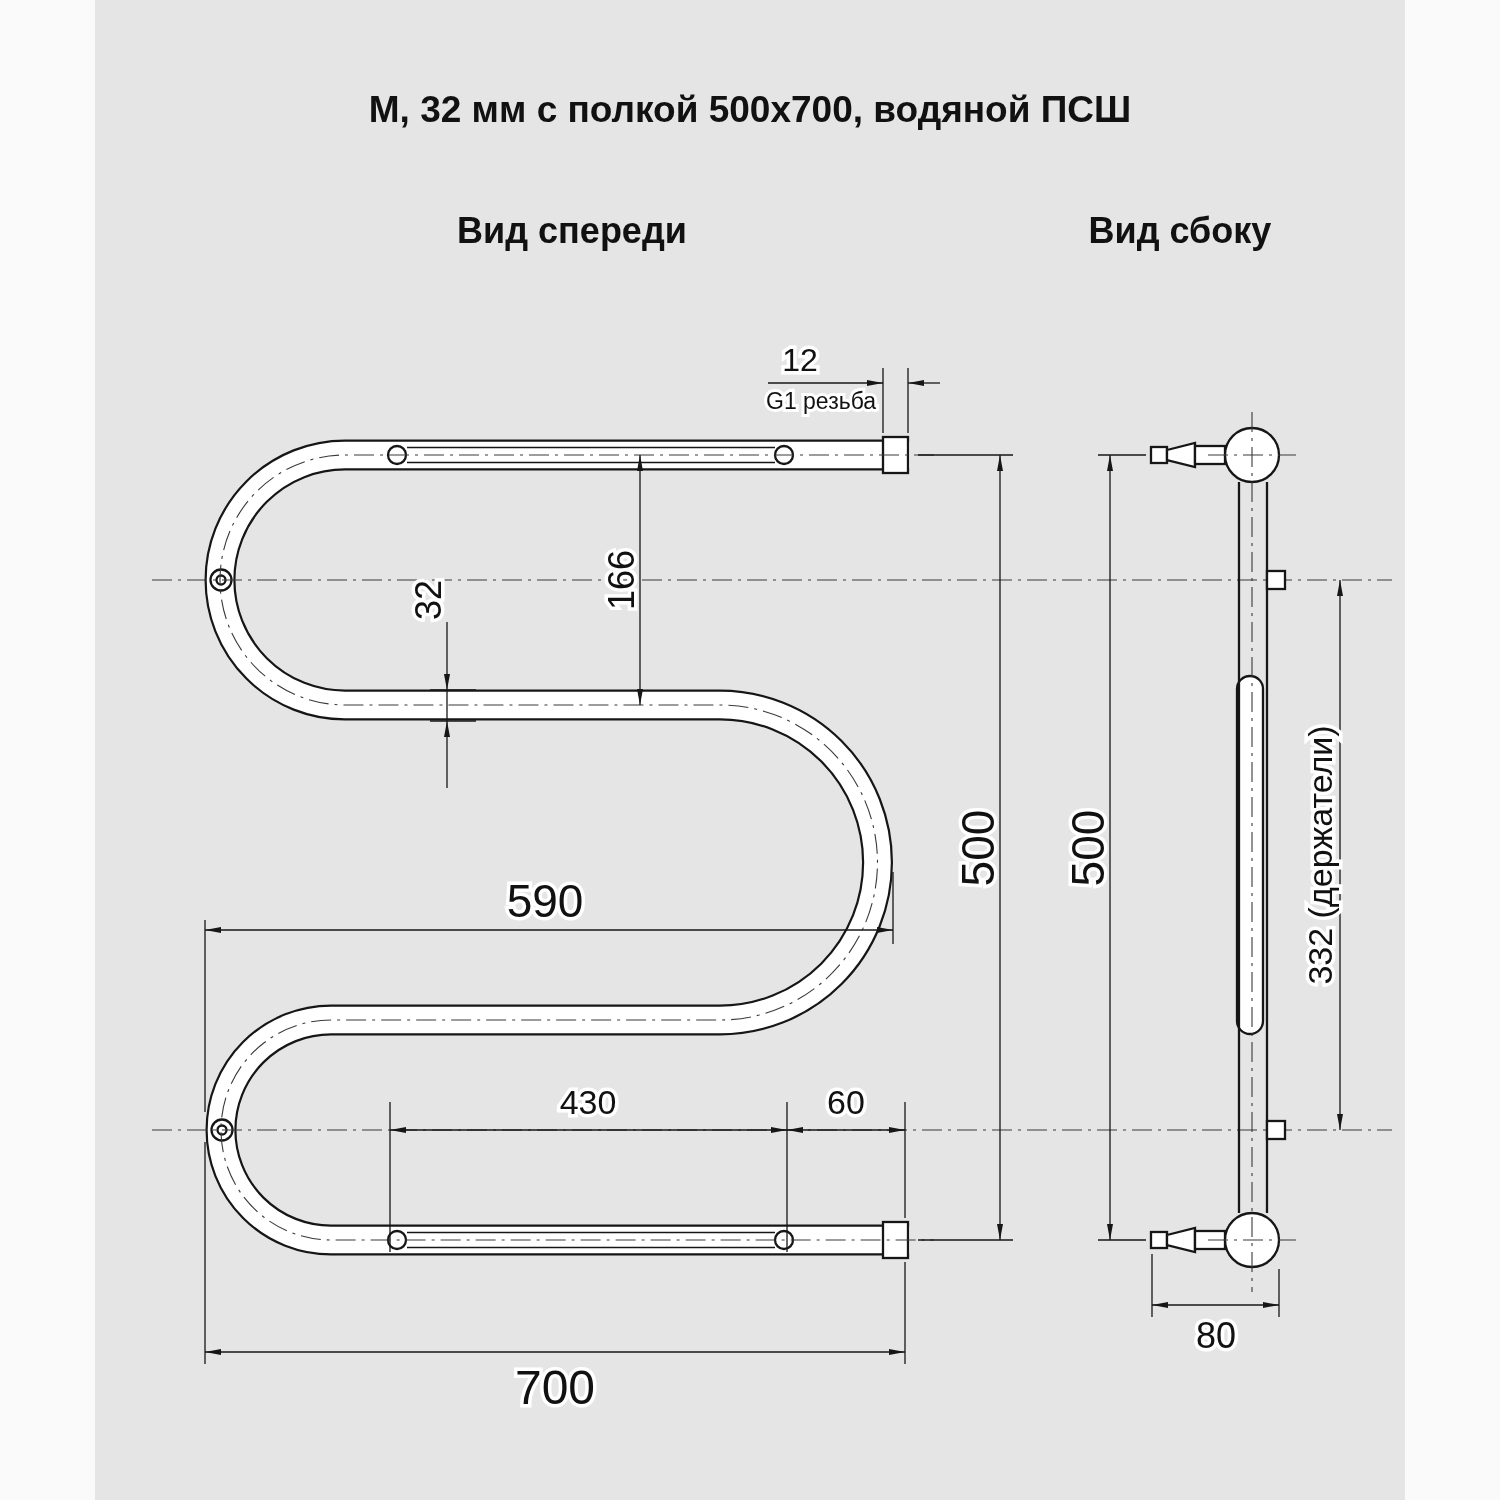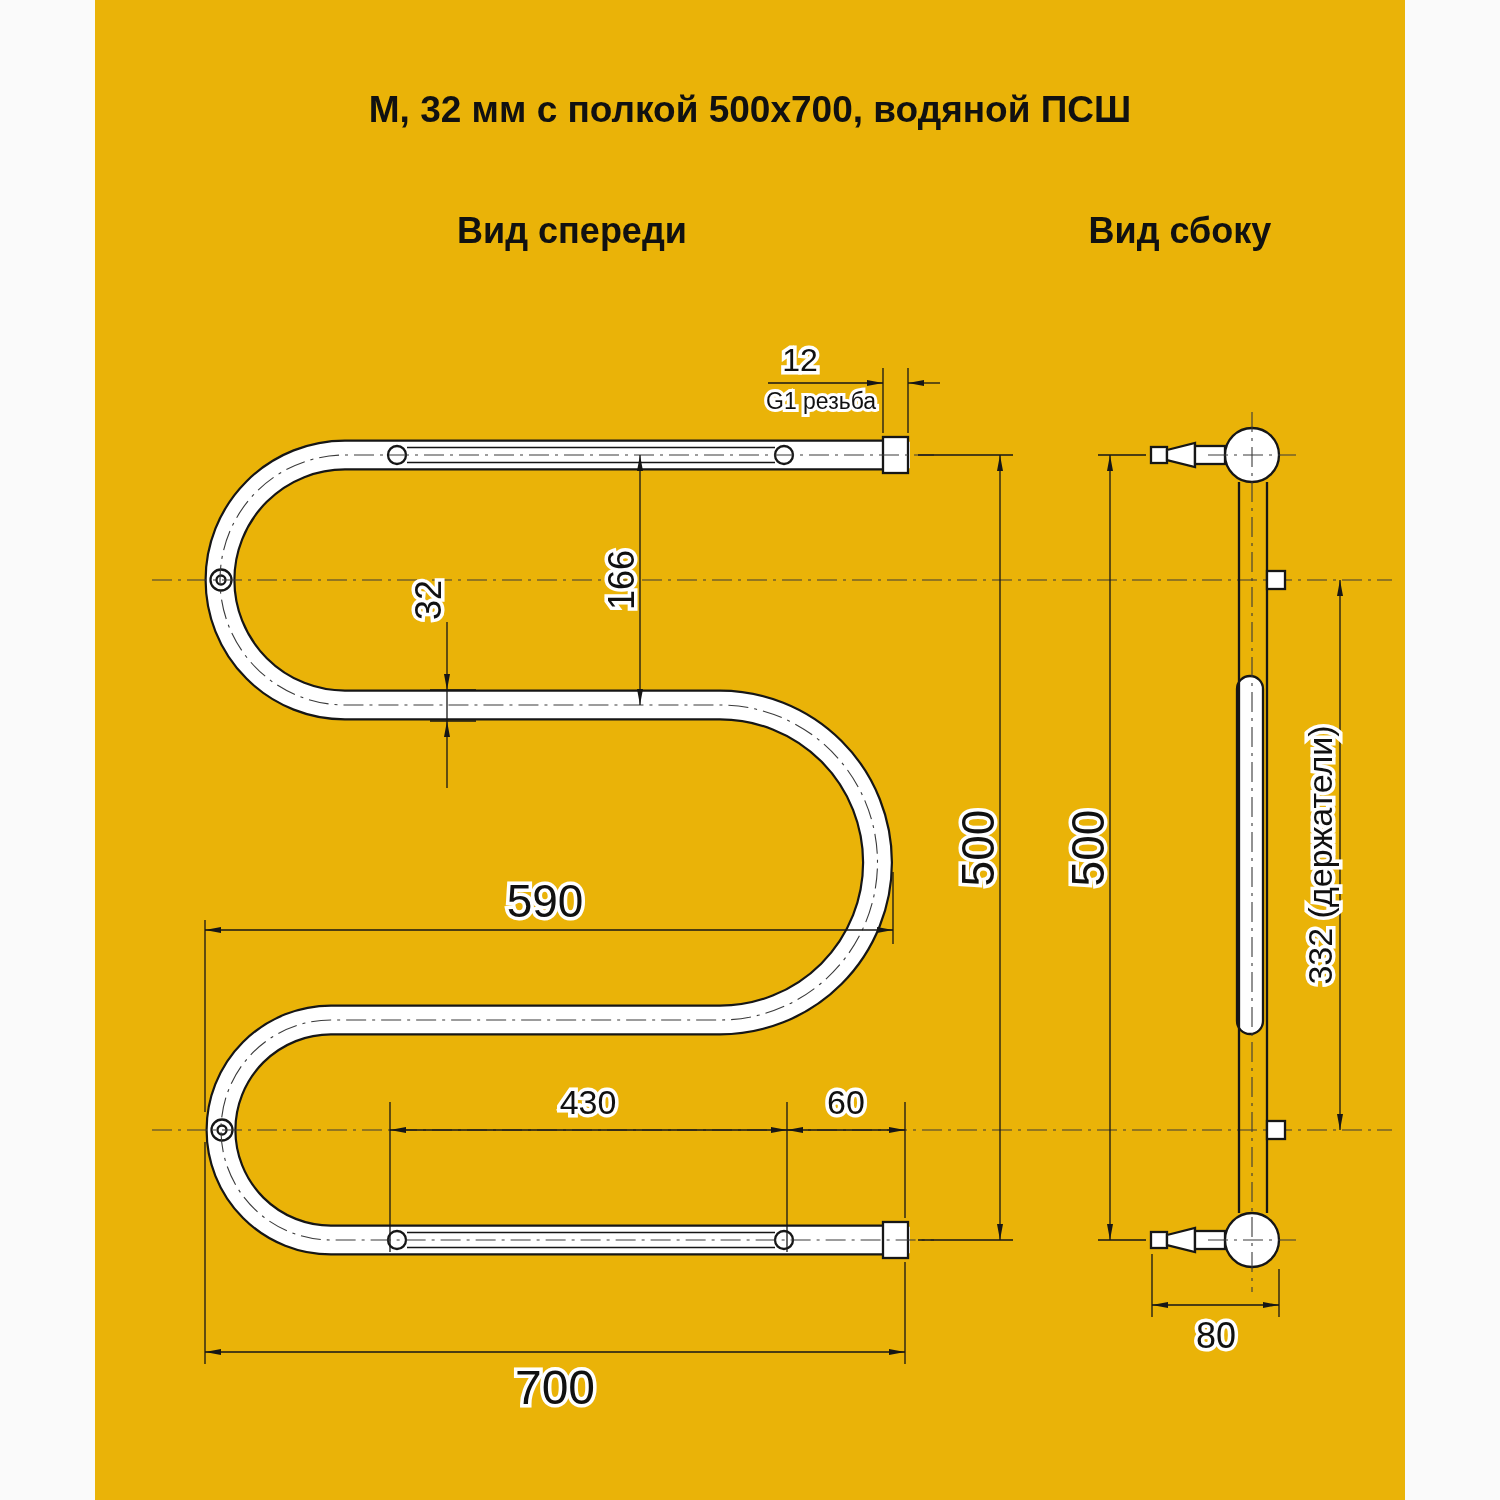--- a/index.html
+++ b/index.html
@@ -1,16 +1,16 @@
 <!DOCTYPE html>
 <html><head>
 <meta charset="utf-8">
 <style>
   html,body{margin:0;padding:0;background:#ffffff;}
-  .page{position:relative;width:1500px;height:1500px;background:#eab308;overflow:hidden;}
+  .page{position:relative;width:1500px;height:1500px;background:#e5e5e5;overflow:hidden;}
   .side-band{position:absolute;top:0;width:95px;height:1500px;background:#fafafa;}
   .band-left{left:0;}
   .band-right{left:1405px;}
   svg{position:absolute;left:0;top:0;}
   .pipe-o{stroke:#161616;stroke-width:31;fill:none;}
   .pipe-i{stroke:#ffffff;stroke-width:26.6;fill:none;}
   .ln{stroke:#161616;stroke-width:2.3;fill:none;}
   .thin{stroke:#161616;stroke-width:1.3;fill:none;}
   .chain{stroke:#3a3a3a;stroke-width:1.1;fill:none;stroke-dasharray:20 6 3 6;}
   .wfill{fill:#ffffff;stroke:#161616;stroke-width:2.3;}

